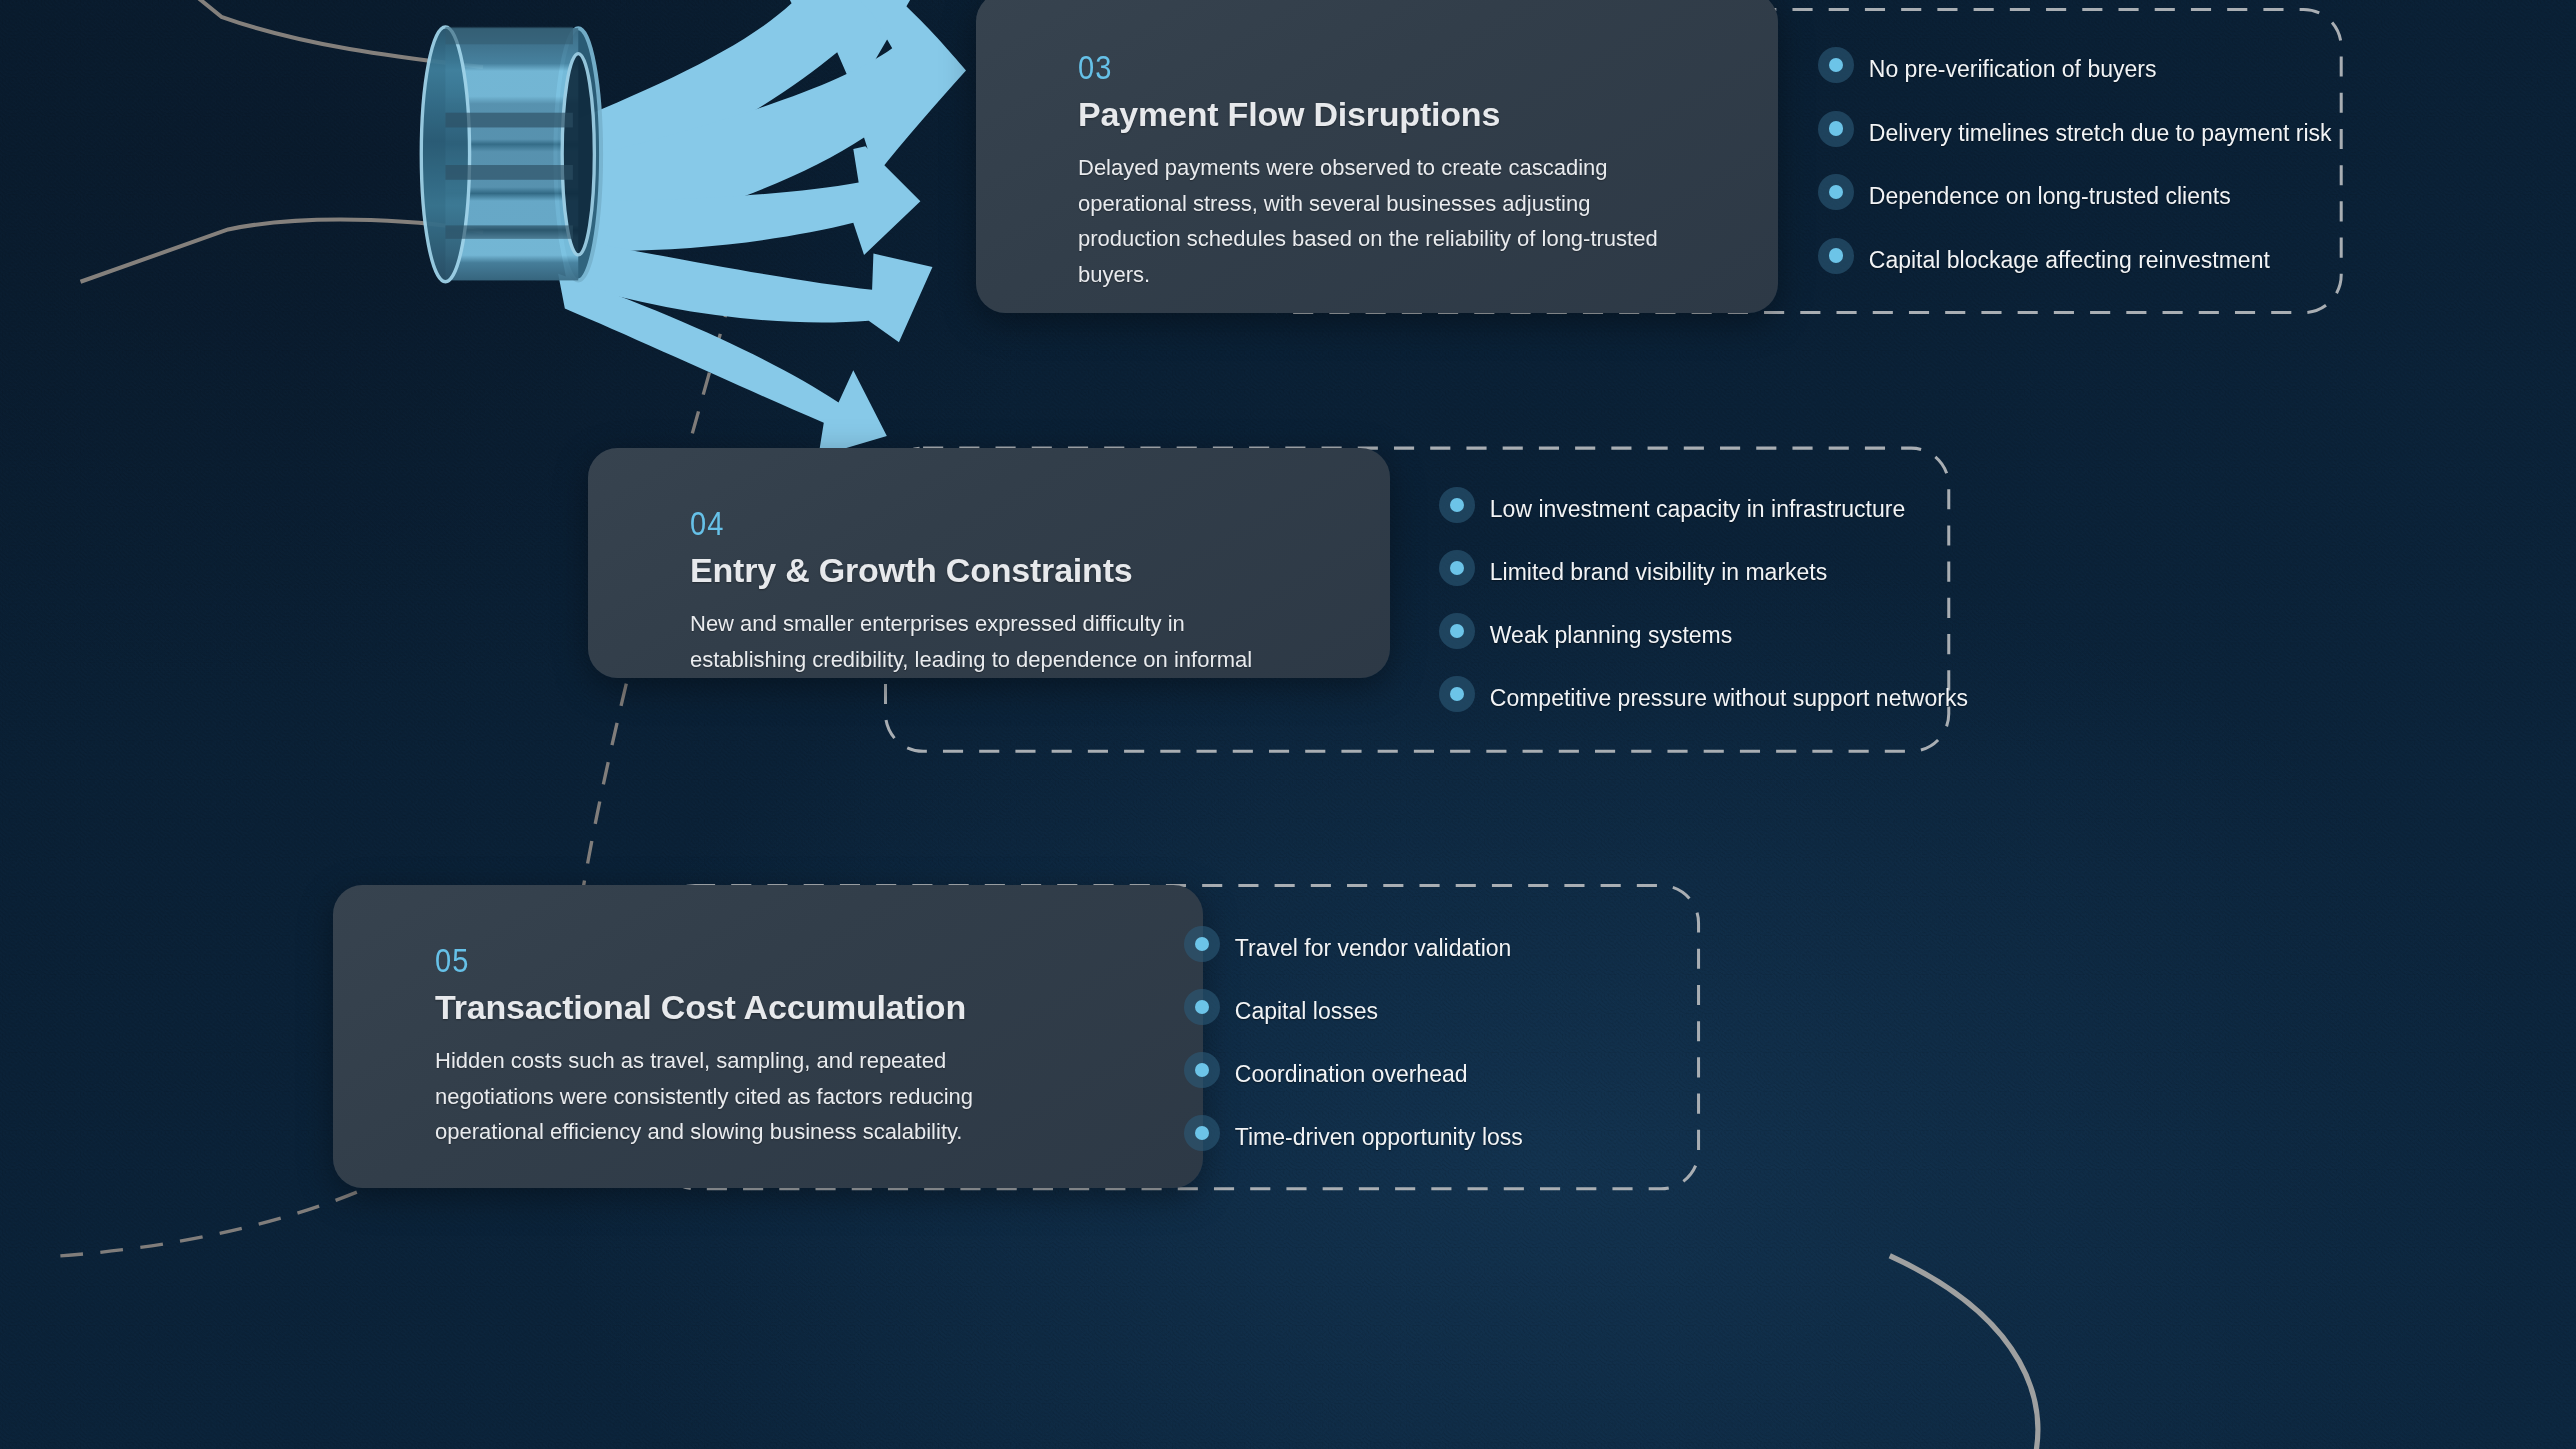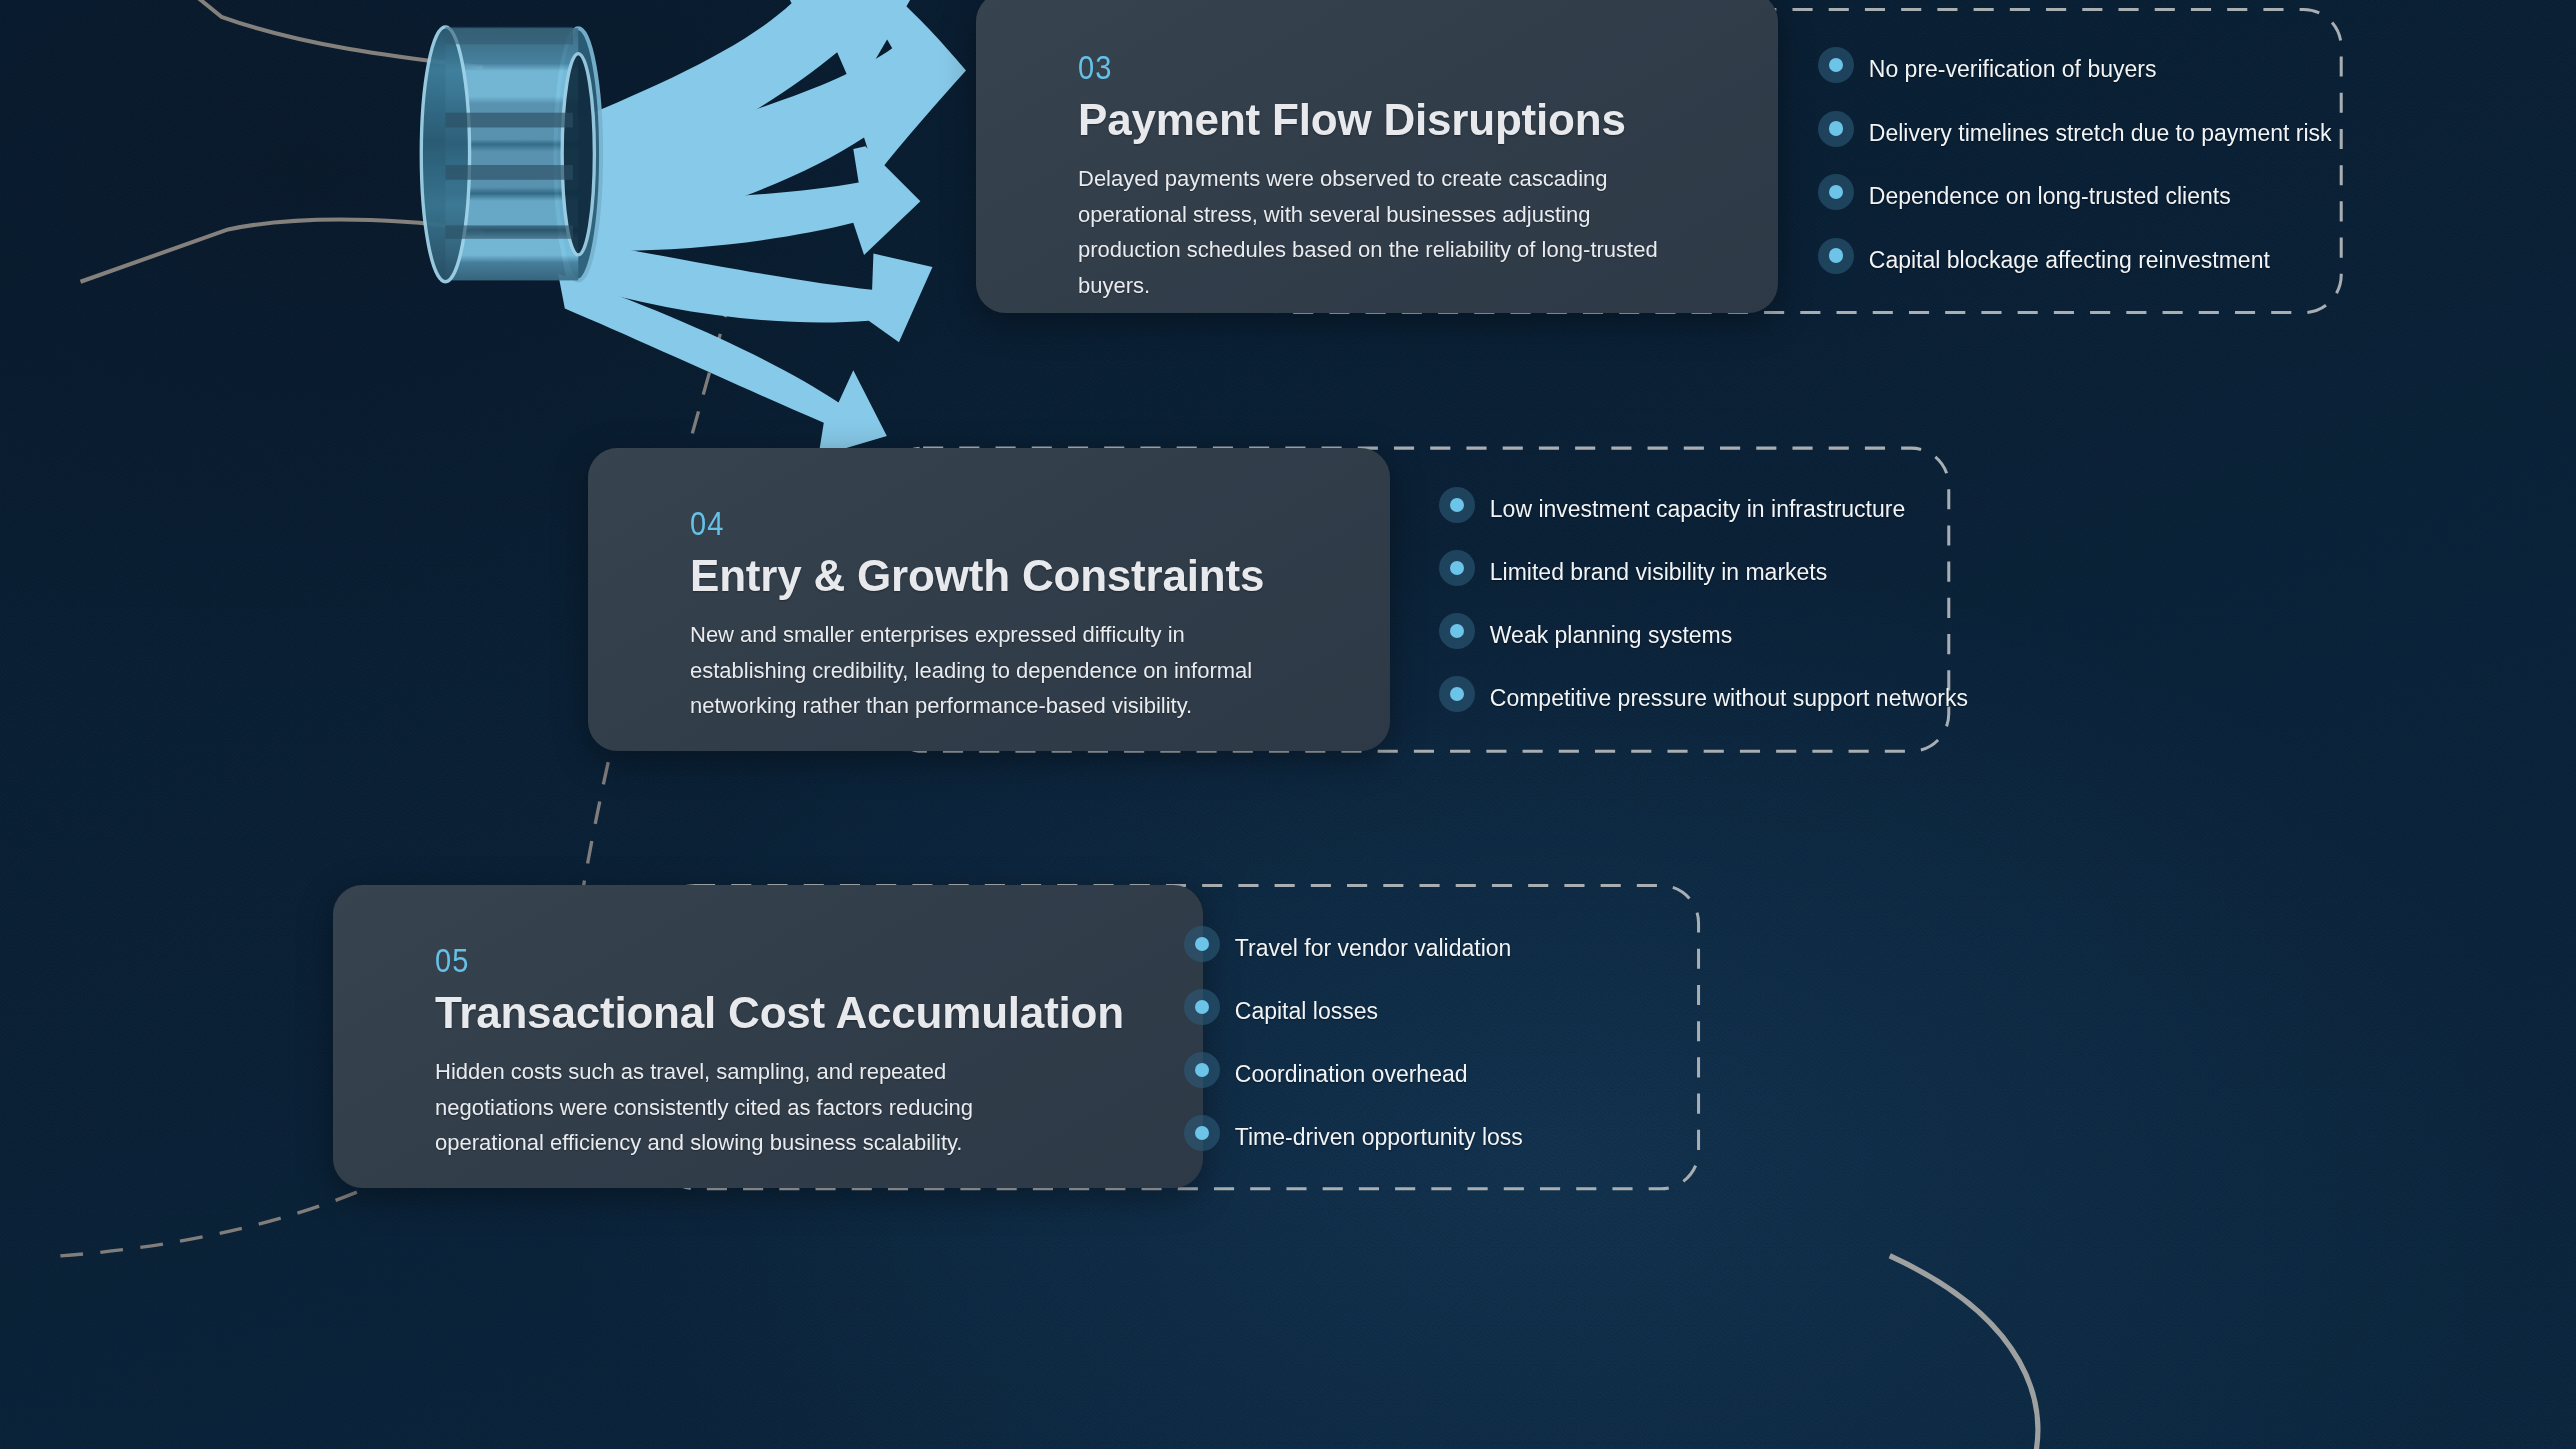--- a/index.html
+++ b/index.html
@@ -54,21 +54,21 @@
     letter-spacing:1.3px;
     font-weight:400;
     font-family:"Liberation Sans Narrow","Liberation Sans",sans-serif;
     transform:scaleX(.88);
     transform-origin:left center;
     line-height:1;
     margin-bottom:12px;
   }
   .card-title{
     color:#e7e9ec;
-    font-size:44px;
+    font-size:34px;
     font-weight:bold;
     letter-spacing:-0.2px;
     line-height:1.08;
     margin-bottom:17.4px;
     text-shadow:0 1.3px 2px rgba(0,0,0,.35);
   }
   .card-desc{
     color:#e9ebee;
     font-size:22px;
     line-height:1.62;
@@ -194,21 +194,21 @@
     <span class="bullet-label">Dependence on long-trusted clients</span>
   </div>
   <div class="bullet">
     <span class="dot-wrap">
         <span class="dot"></span>
       </span>
     <span class="bullet-label">Capital blockage affecting reinvestment</span>
   </div>
 </div>
 
-<div class="card" style="left:588px; top:448px; width:802px; height:303px;">
+<div class="card" style="left:588px; top:448px; width:802px; height:230px;">
   <div class="card-inner">
     <div class="card-num">04</div>
     <div class="card-title">Entry &amp; Growth Constraints</div>
     <div class="card-desc">New and smaller enterprises expressed difficulty in establishing credibility, leading to dependence on informal networking rather than performance-based visibility.</div>
   </div>
 </div>
 <div class="bullets" style="left:1439px; top:487px;">
   <div class="bullet" style="margin-bottom:27px;">
     <span class="dot-wrap">
         <span class="dot"></span>

